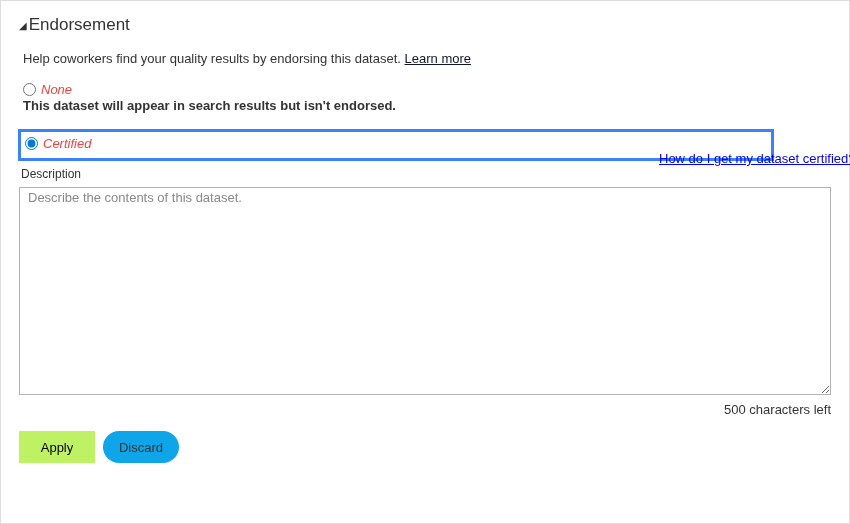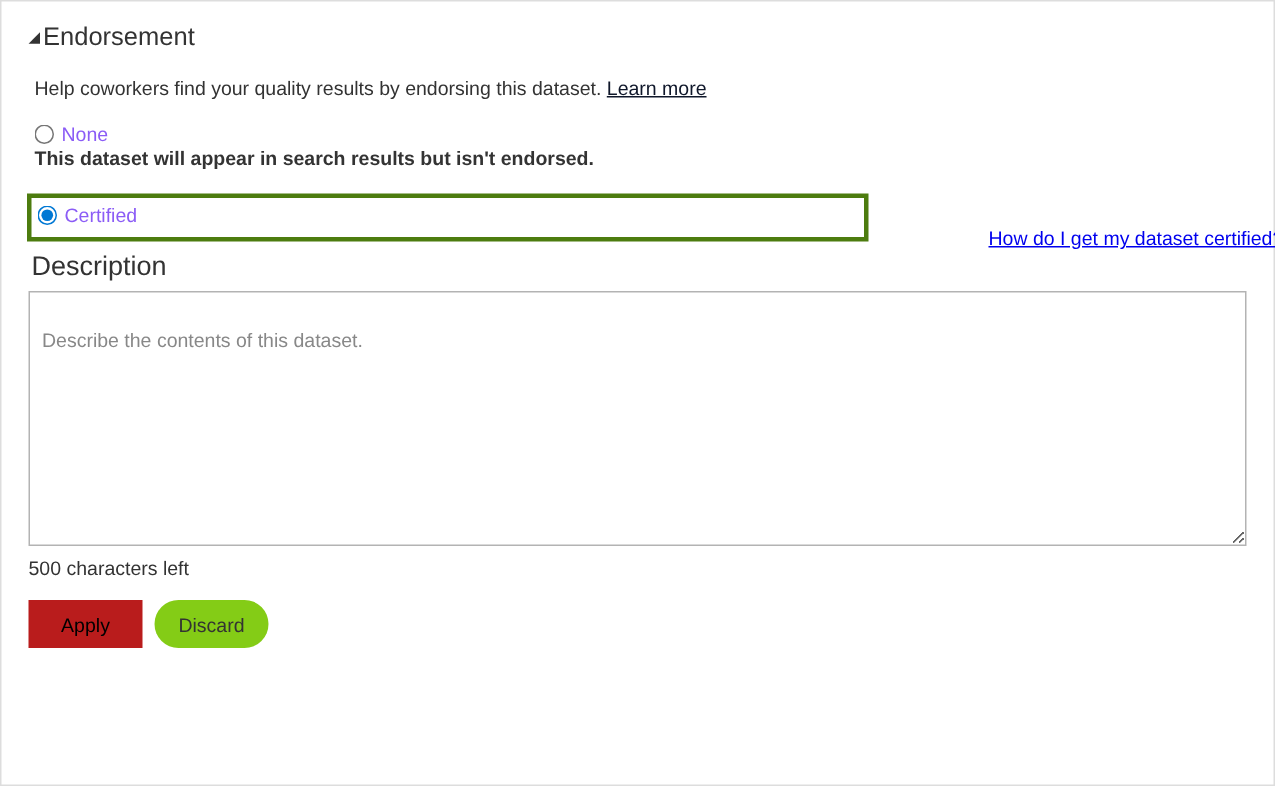--- a/index.html
+++ b/index.html
@@ -48,89 +48,90 @@
     margin-bottom: 1px;
   }
   .option input[type="radio"] {
     margin: 0;
     accent-color: #0078d4;
     width: 13px;
     height: 13px;
   }
   .option .lbl {
     font-size: 13px;
-    color: #8b5cf6;
+    color: #ef4444;
+    font-style: italic;
   }
   .option .desc {
     font-size: 13px;
     margin-top: 1px;
     color: #333;
     font-weight: bold;
   }
   .highlight-box {
-    border: 3px solid #4d7c0f;
+    border: 3px solid #3b82f6;
     margin: 0 0 6px -1px;
     padding: 4px 4px 6px 4px;
-    width: 561px;
+    width: 756px;
   }
   .highlight-box .option {
     margin: 0;
   }
   .certified-wrap {
     position: relative;
     margin-bottom: 6px;
   }
   .cert-link {
     position: absolute;
     left: 640px;
     top: 22px;
     white-space: nowrap;
   }
   .desc-label {
-    font-size: 18px;
+    font-size: 12px;
     color: #333;
     margin: 6px 0 6px 2px;
   }
   textarea {
     width: 100%;
-    height: 170px;
+    height: 208px;
     resize: both;
     border: 1px solid #b3b3b3;
     font-family: inherit;
     font-size: 13px;
-    padding: 24px 8px;
+    padding: 2px 8px;
     color: #333;
   }
   textarea::placeholder { color: #888; }
   .char-count {
-    text-align: left;
+    text-align: right;
     margin-top: 4px;
     font-size: 13px;
     color: #333;
   }
   .buttons {
     margin-top: 14px;
     display: flex;
     gap: 8px;
   }
   .btn {
     min-width: 76px;
     height: 32px;
     border: none;
     font-family: inherit;
     font-size: 13px;
     cursor: pointer;
     padding: 0 14px;
   }
   .btn-primary {
-    background: #b91c1c;
+    background: #bef264;
     color: #000;
   }
   .btn-secondary {
-    background: #84cc16;
+    background: #0ea5e9;
     color: #333;
     border-radius: 16px;
   }
 </style>
 </head>
 <body>
 
 <div class="panel">
 
   <div class="section-header">

